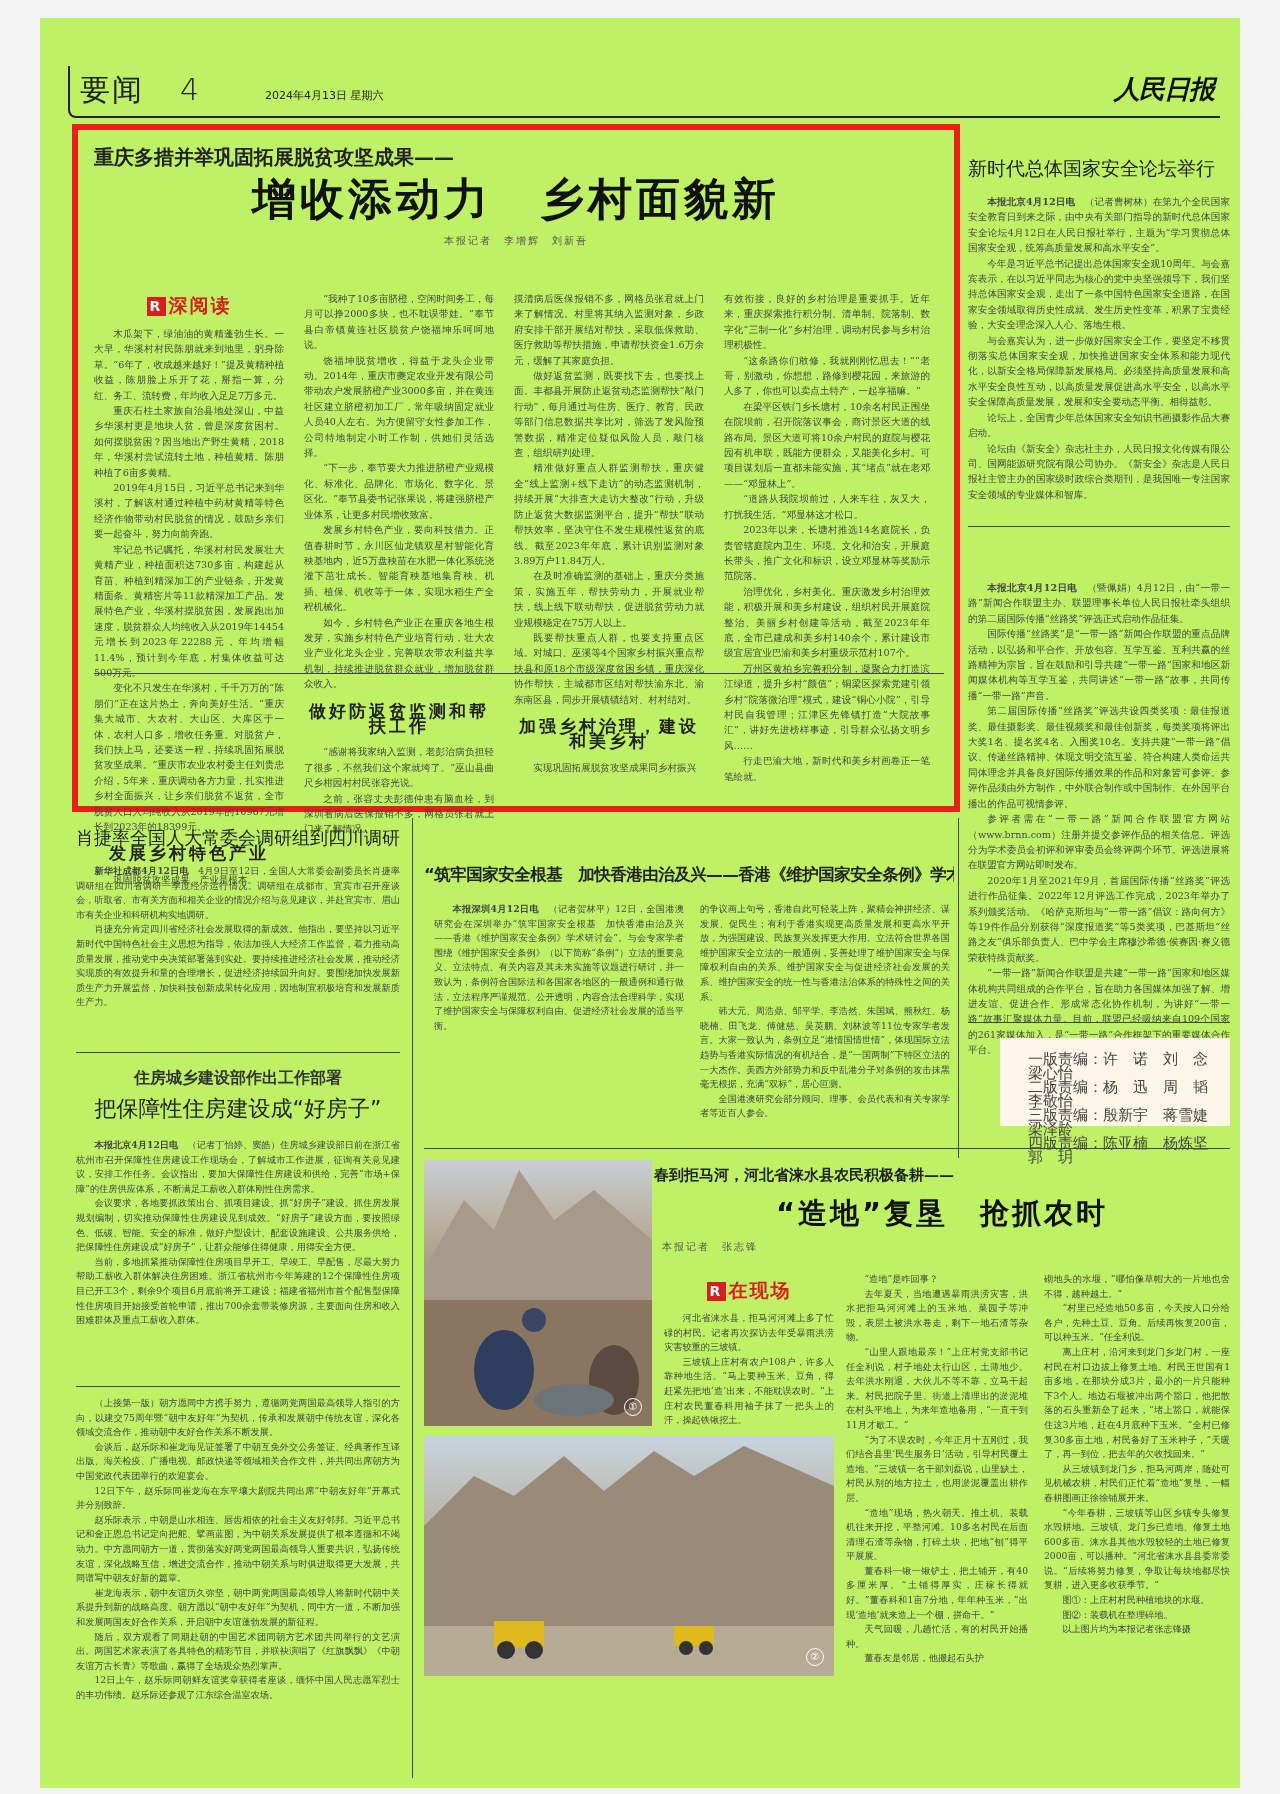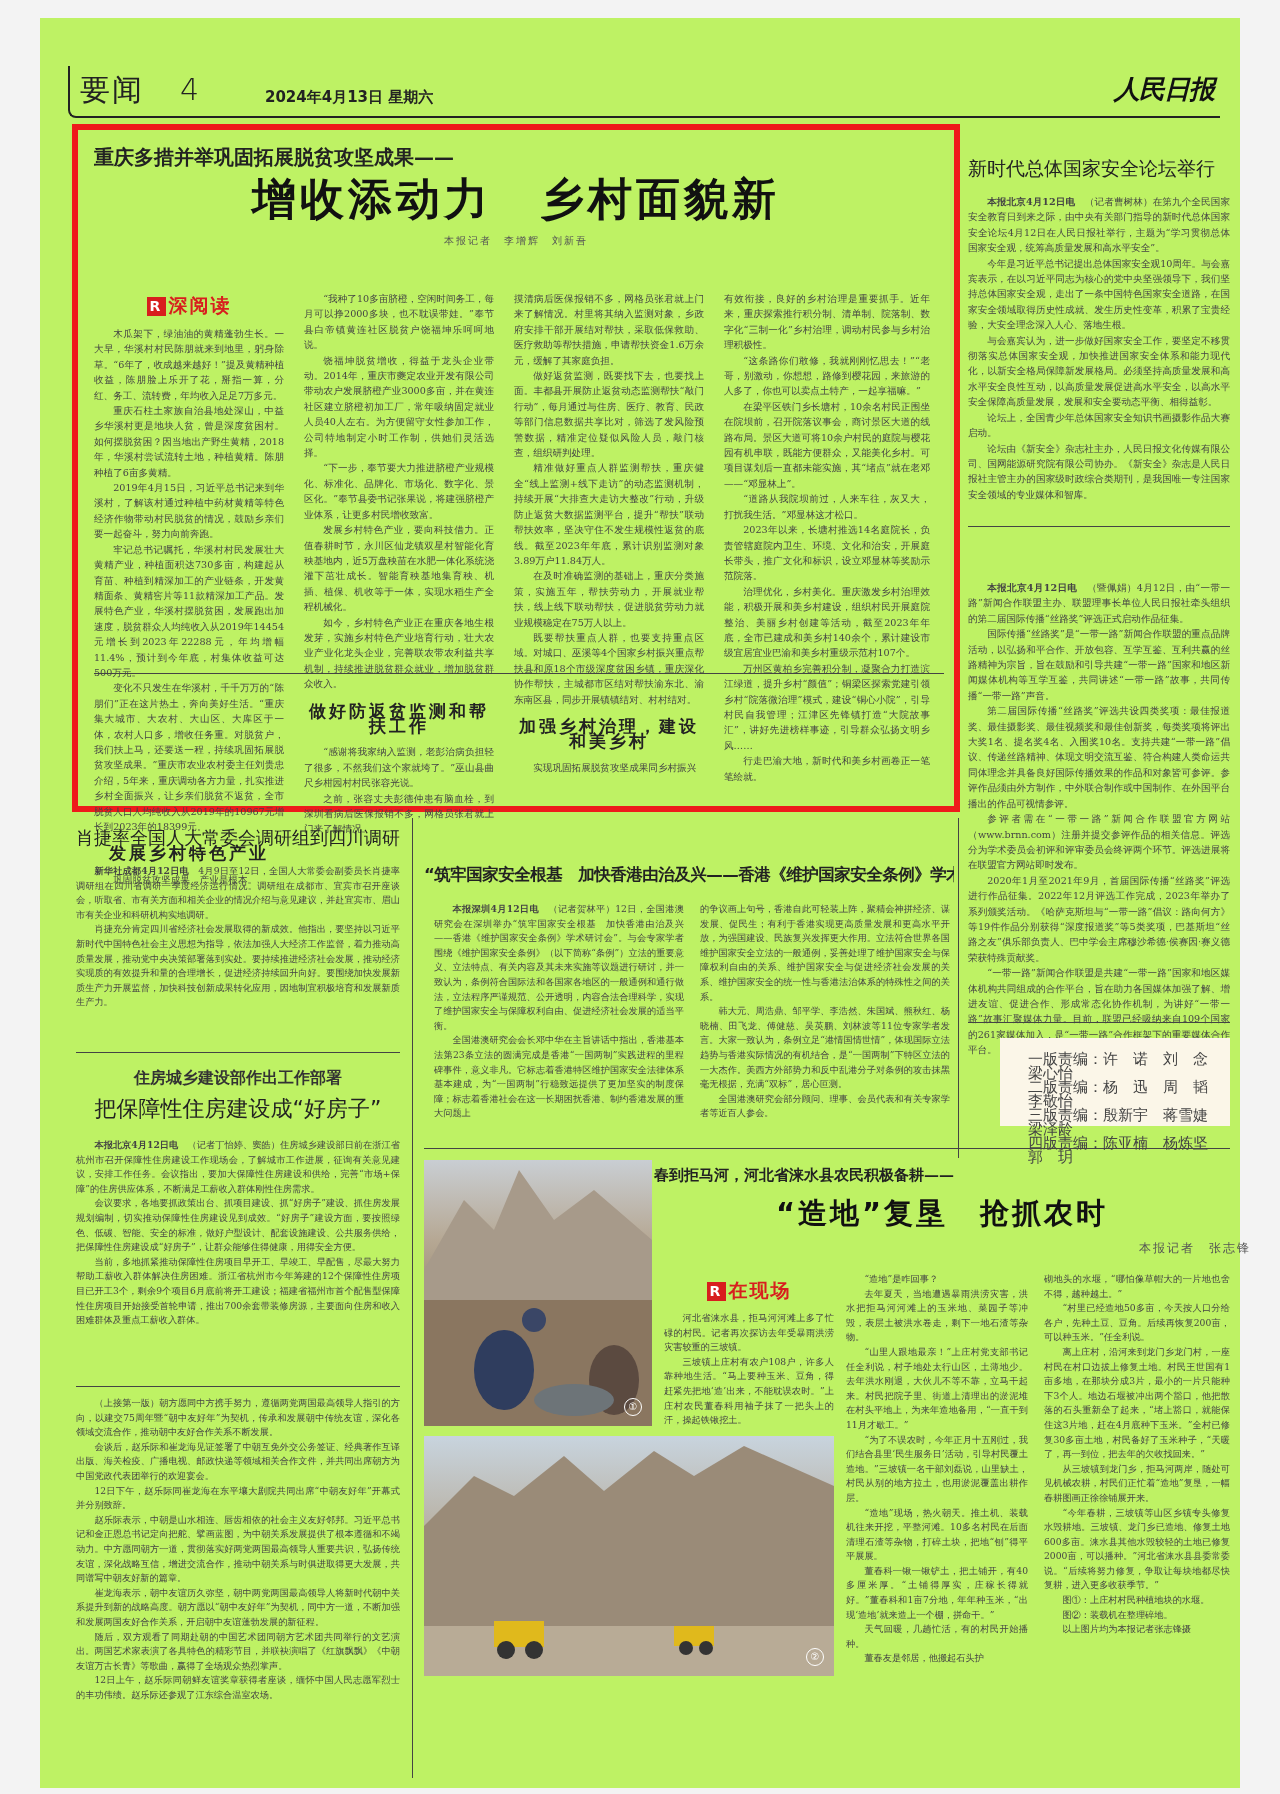--- a/index.html
+++ b/index.html
@@ -4,21 +4,21 @@
 <style>
   * { box-sizing: border-box; margin: 0; padding: 0; }
   html, body { width: 1280px; height: 1794px; background: #f3f3f3; overflow: hidden; }
   body { font-family: "DejaVu Serif", "Liberation Serif", serif; color: #333; position: relative; }
   .page { position: absolute; left: 40px; top: 18px; width: 1200px; height: 1770px; background: #bef264; }
 
   
   .masthead { position: absolute; left: 28px; top: 48px; width: 1152px; height: 52px; border-bottom: 2px solid #222; border-left: 2px solid #222; border-bottom-left-radius: 8px; }
   .masthead .section { position: absolute; left: 10px; top: 4px; font-family: "DejaVu Sans", sans-serif; font-size: 30px; color: #222; letter-spacing: 2px; }
   .masthead .pageno { position: absolute; left: 110px; top: 6px; font-family: "DejaVu Sans", sans-serif; font-size: 30px; font-weight: 300; color: #222; }
-  .masthead .date { position: absolute; left: 195px; top: 22px; font-family: "DejaVu Sans", sans-serif; font-size: 15px; color: #222; font-weight: bold; }
+  .masthead .date { position: absolute; left: 195px; top: 22px; font-family: "DejaVu Sans", sans-serif; font-size: 11px; color: #222; }
   .masthead .brand { position: absolute; right: 6px; top: 6px; font-family: "DejaVu Serif", serif; font-style: italic; font-size: 26px; font-weight: bold; color: #111; letter-spacing: -1px; }
 
   
   .red-frame { position: absolute; left: 32px; top: 106px; width: 888px; height: 688px; border: 6px solid #ee1b1b; }
   .lead { position: absolute; left: 38px; top: 112px; width: 876px; height: 552px; }
   .lead .kicker { position: absolute; left: 16px; top: 14px; font-size: 20px; font-weight: bold; color: #222; }
   .lead .headline { position: absolute; left: 0; width: 100%; top: 40px; text-align: center; font-family: "DejaVu Sans", sans-serif; font-size: 44px; font-weight: bold; color: #111; letter-spacing: 4px; }
   .lead .byline { position: absolute; left: 0; width: 100%; top: 104px; text-align: center; font-size: 10px; color: #555; letter-spacing: 2px; }
   .lead .rule { position: absolute; left: 16px; right: 10px; bottom: 8px; border-top: 1px solid #444; }
 
@@ -152,21 +152,20 @@
     <p>随后，双方观看了同期赴朝的中国艺术团同朝方艺术团共同举行的文艺演出。两国艺术家表演了各具特色的精彩节目，并联袂演唱了《红旗飘飘》《中朝友谊万古长青》等歌曲，赢得了全场观众热烈掌声。</p>
     <p>12日上午，赵乐际同朝鲜友谊奖章获得者座谈，缅怀中国人民志愿军烈士的丰功伟绩。赵乐际还参观了江东综合温室农场。</p>
   </div>
 
   <div class="vline" style="left:372px; top:800px; height:960px;"></div>
   <div class="vline" style="left:918px; top:800px; height:340px;"></div>
 
   <div style="position:absolute; left:384px; top:846px; width:530px; font-family:'DejaVu Sans',sans-serif; font-weight:bold; font-size:16.5px; color:#222; letter-spacing:-0.5px; white-space:nowrap; overflow:hidden;">“筑牢国家安全根基　加快香港由治及兴——香港《维护国家安全条例》学术研讨会”在深圳举办</div>
   <div class="col" style="left:394px; top:884px; width:250px; font-size:9.2px; line-height:14.6px;">
     <p><b>本报深圳4月12日电</b>　<span>（记者贺林平）12日，全国港澳研究会在深圳举办“筑牢国家安全根基　加快香港由治及兴——香港《维护国家安全条例》学术研讨会”。与会专家学者围绕《维护国家安全条例》（以下简称“条例”）立法的重要意义、立法特点、有关内容及其未来实施等议题进行研讨，并一致认为，条例符合国际法和各国家各地区的一般通例和通行做法，立法程序严谨规范、公开透明，内容合法合理科学，实现了维护国家安全与保障权利自由、促进经济社会发展的适当平衡。</span></p>
-    <p>全国港澳研究会会长邓中华在主旨讲话中指出，香港基本法第23条立法的圆满完成是香港“一国两制”实践进程的里程碑事件，意义非凡。它标志着香港特区维护国家安全法律体系基本建成，为“一国两制”行稳致远提供了更加坚实的制度保障；标志着香港社会在这一长期困扰香港、制约香港发展的重大问题上</p>
   </div>
   <div class="col" style="left:660px; top:884px; width:250px; font-size:9.2px; line-height:14.6px;">
     <p class="noind">的争议画上句号，香港自此可轻装上阵，聚精会神拼经济、谋发展、促民生；有利于香港实现更高质量发展和更高水平开放，为强国建设、民族复兴发挥更大作用。立法符合世界各国维护国家安全立法的一般通例，妥善处理了维护国家安全与保障权利自由的关系、维护国家安全与促进经济社会发展的关系、维护国家安全的统一性与香港法治体系的特殊性之间的关系。</p>
     <p>韩大元、周浩鼎、邹平学、李浩然、朱国斌、熊秋红、杨晓楠、田飞龙、傅健慈、吴英鹏、刘林波等11位专家学者发言。大家一致认为，条例立足“港情国情世情”，体现国际立法趋势与香港实际情况的有机结合，是“一国两制”下特区立法的一大杰作。美西方外部势力和反中乱港分子对条例的攻击抹黑毫无根据，充满“双标”，居心叵测。</p>
     <p>全国港澳研究会部分顾问、理事、会员代表和有关专家学者等近百人参会。</p>
   </div>
   <div class="hline" style="left:384px; top:1130px; width:806px;"></div>
 
   <div class="photo" style="left:384px; top:1142px; width:228px; height:266px; background:linear-gradient(#c9ced3 0%, #b6a894 30%, #9a8a72 55%, #7c6a54 100%);">
     <svg width="228" height="266">
@@ -188,21 +187,21 @@
         <circle cx="110" cy="214" r="9" fill="#333"></circle>
       <rect x="250" y="190" width="40" height="20" fill="#e0b91c"></rect>
       <circle cx="262" cy="212" r="7" fill="#333"></circle>
         <circle cx="282" cy="212" r="7" fill="#333"></circle>
     </svg>
     <div class="num">②</div>
   </div>
 
   <div style="position:absolute; left:614px; top:1148px; font-weight:bold; font-size:15px; color:#222;">春到拒马河，河北省涞水县农民积极备耕——</div>
   <div style="position:absolute; left:614px; top:1176px; width:576px; text-align:center; font-family:'DejaVu Sans',sans-serif; font-weight:bold; font-size:29px; color:#111; letter-spacing:3px;">“造地”复垦　抢抓农时</div>
-  <div style="position:absolute; left:635px; top:1222px; width:576px; text-align:right; font-size:12px; color:#555; letter-spacing:2px;">本报记者　张志锋</div>
+  <div style="position:absolute; left:622px; top:1222px; width:576px; text-align:left; font-size:10px; color:#555; letter-spacing:2px;">本报记者　张志锋</div>
 
   <div class="col" style="left:624px; top:1258px; width:170px; font-size:9.2px; line-height:14.6px;">
     <div class="rlabel"><span class="rbox">R</span><span>在现场</span></div>
     <p>河北省涞水县，拒马河河滩上多了忙碌的村民。记者再次探访去年受暴雨洪涝灾害较重的三坡镇。</p>
     <p>三坡镇上庄村有农户108户，许多人靠种地生活。“马上要种玉米、豆角，得赶紧先把地‘造’出来，不能耽误农时。”上庄村农民董春科用袖子抹了一把头上的汗，操起铁锹挖土。</p>
   </div>
   <div class="col" style="left:806px; top:1254px; width:182px; font-size:9.2px; line-height:14.6px;">
     <p>“造地”是咋回事？</p>
     <p>去年夏天，当地遭遇暴雨洪涝灾害，洪水把拒马河河滩上的玉米地、菜园子等冲毁，表层土被洪水卷走，剩下一地石渣等杂物。</p>
     <p>“山里人跟地最亲！”上庄村党支部书记任全利说，村子地处太行山区，土薄地少。去年洪水刚退，大伙儿不等不靠，立马干起来。村民把院子里、街道上清理出的淤泥堆在村头平地上，为来年造地备用，“一直干到11月才歇工。”</p>

